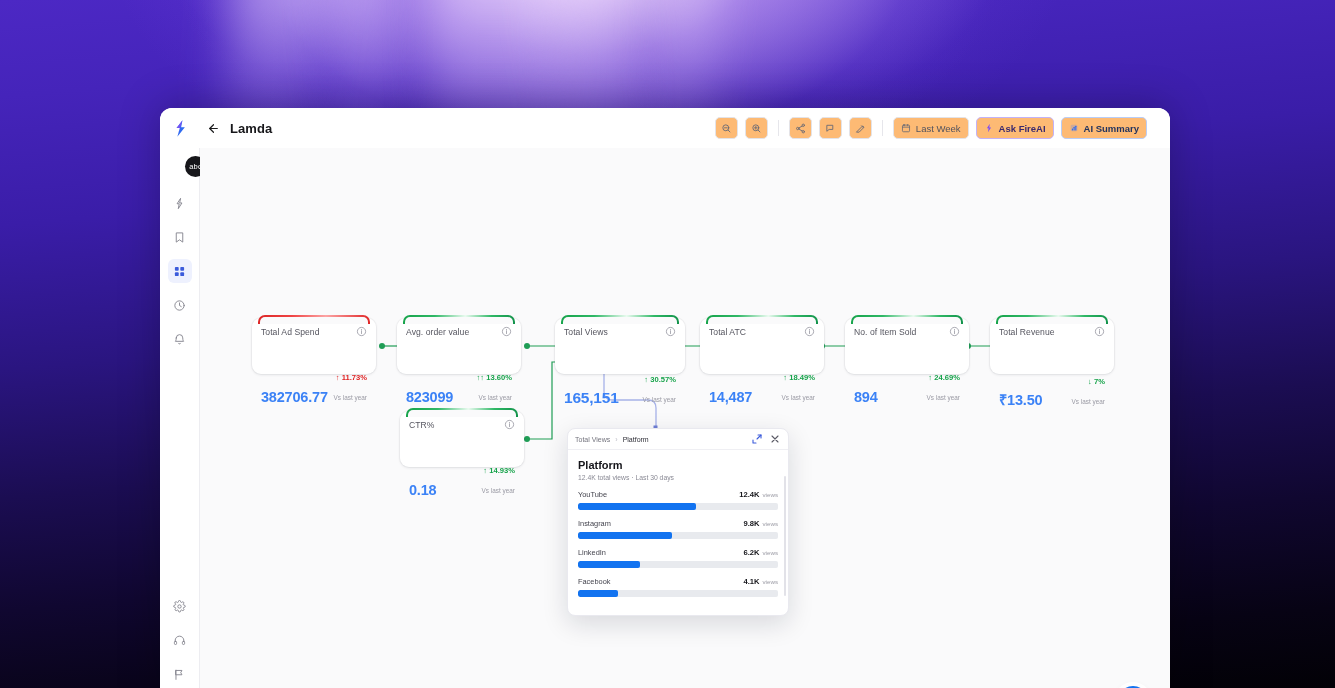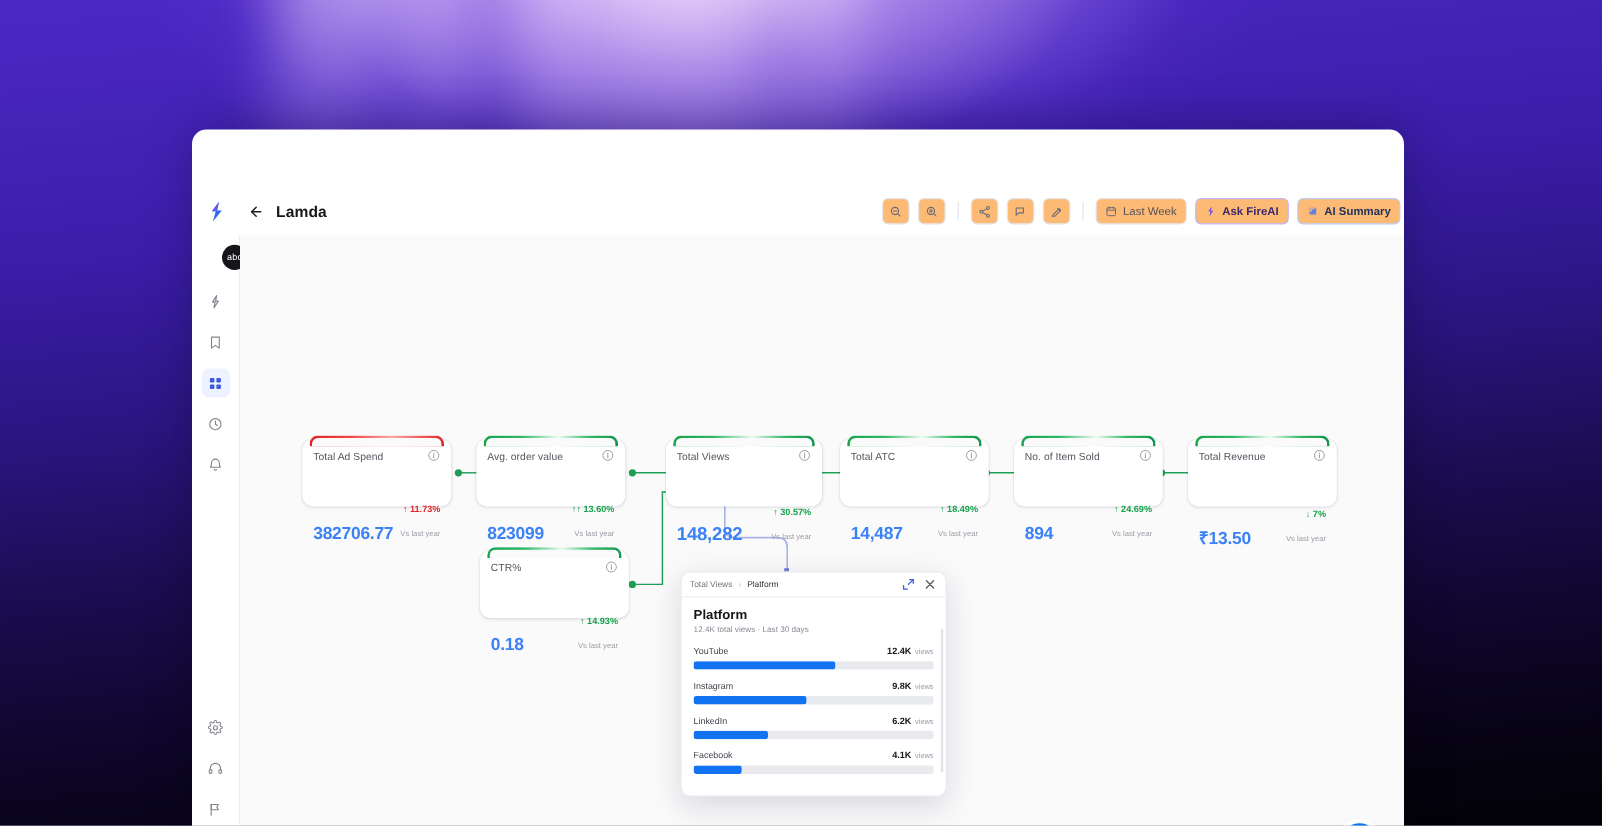--- a/index.html
+++ b/index.html
@@ -40,22 +40,21 @@
     overflow: hidden;
     box-shadow: 0 -2px 40px rgba(0,0,0,.25);
     display: flex; flex-direction: column;
   }
 
   
   .topbar {
     height: 40px; flex: 0 0 40px;
     display: flex; align-items: center;
     background: #fff;
-    padding: 0 3px 0 0;
-    margin-top: 48px;
+    padding: 0 23px 0 0;
   }
   .brand-cell {
     width: 40px; flex: 0 0 40px;
     display: flex; align-items: center; justify-content: center;
   }
   .brand-logo { width: 19px; height: 19px; }
   .back-arrow {
     width: 18px; height: 18px; margin-left: 4px;
     display: flex; align-items: center; justify-content: center;
     color: #1c1c1e; cursor: pointer;
@@ -421,21 +420,21 @@
       <div class="kpi" style="left:355px; top:170px; width:130px;">
         <div class="cap green"></div>
         <div class="kpi-head">
           <span class="kpi-title">Total Views</span>
           <svg class="info-ico" viewBox="0 0 24 24" fill="none" stroke="currentColor" stroke-width="1.8">
             <circle cx="12" cy="12" r="9"></circle>
               <path d="M12 10.5v6M12 7.6v.6" stroke-linecap="round"></path>
           </svg>
         </div>
         <div class="kpi-foot">
-          <span class="kpi-value" style="font-size:15.5px">148,282</span>
+          <span class="kpi-value" style="font-size:15.5px">165,151</span>
           <span class="kpi-delta">
             <span class="delta-main up"><span>↑</span> <span>30.57%</span></span><br>
             <span class="delta-sub">Vs last year</span>
           </span>
         </div>
       </div>
 
       <div class="kpi" style="left:500px; top:170px;">
         <div class="cap green"></div>
         <div class="kpi-head">

